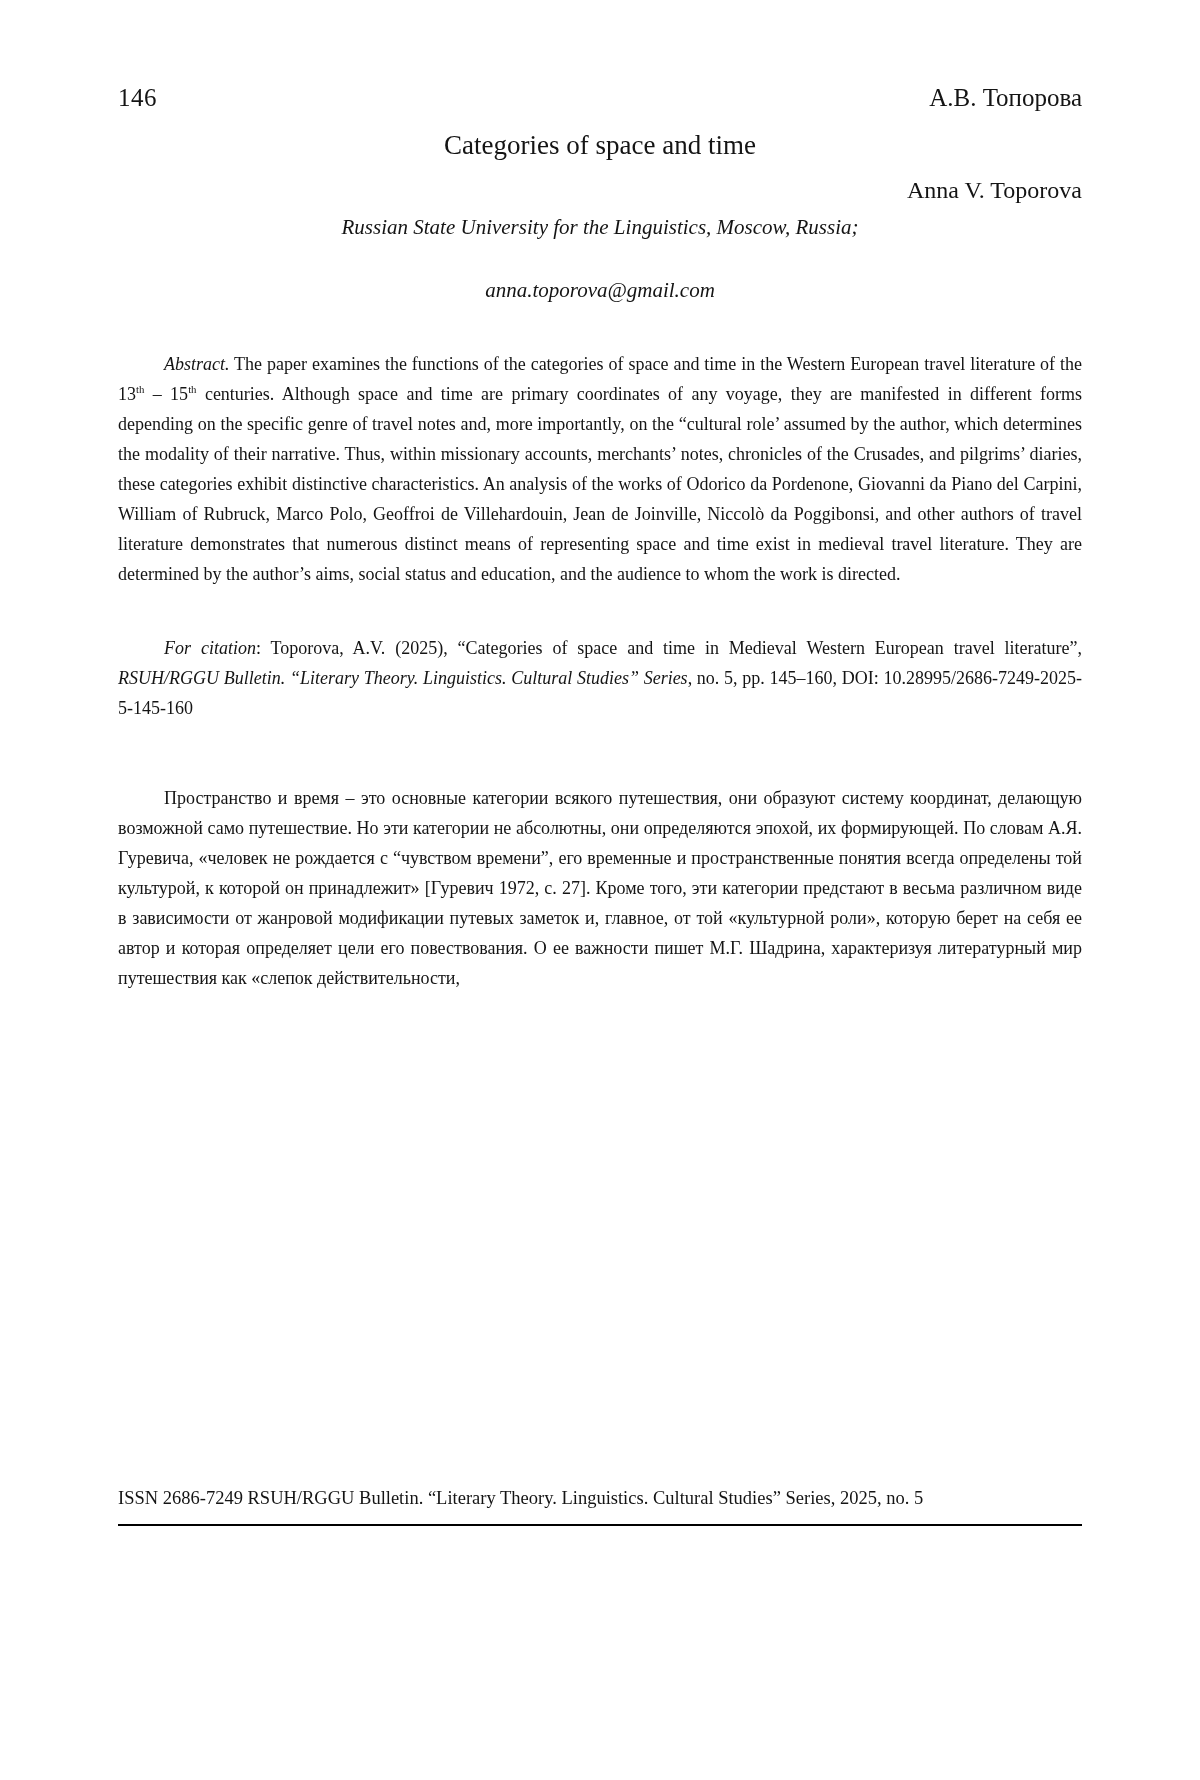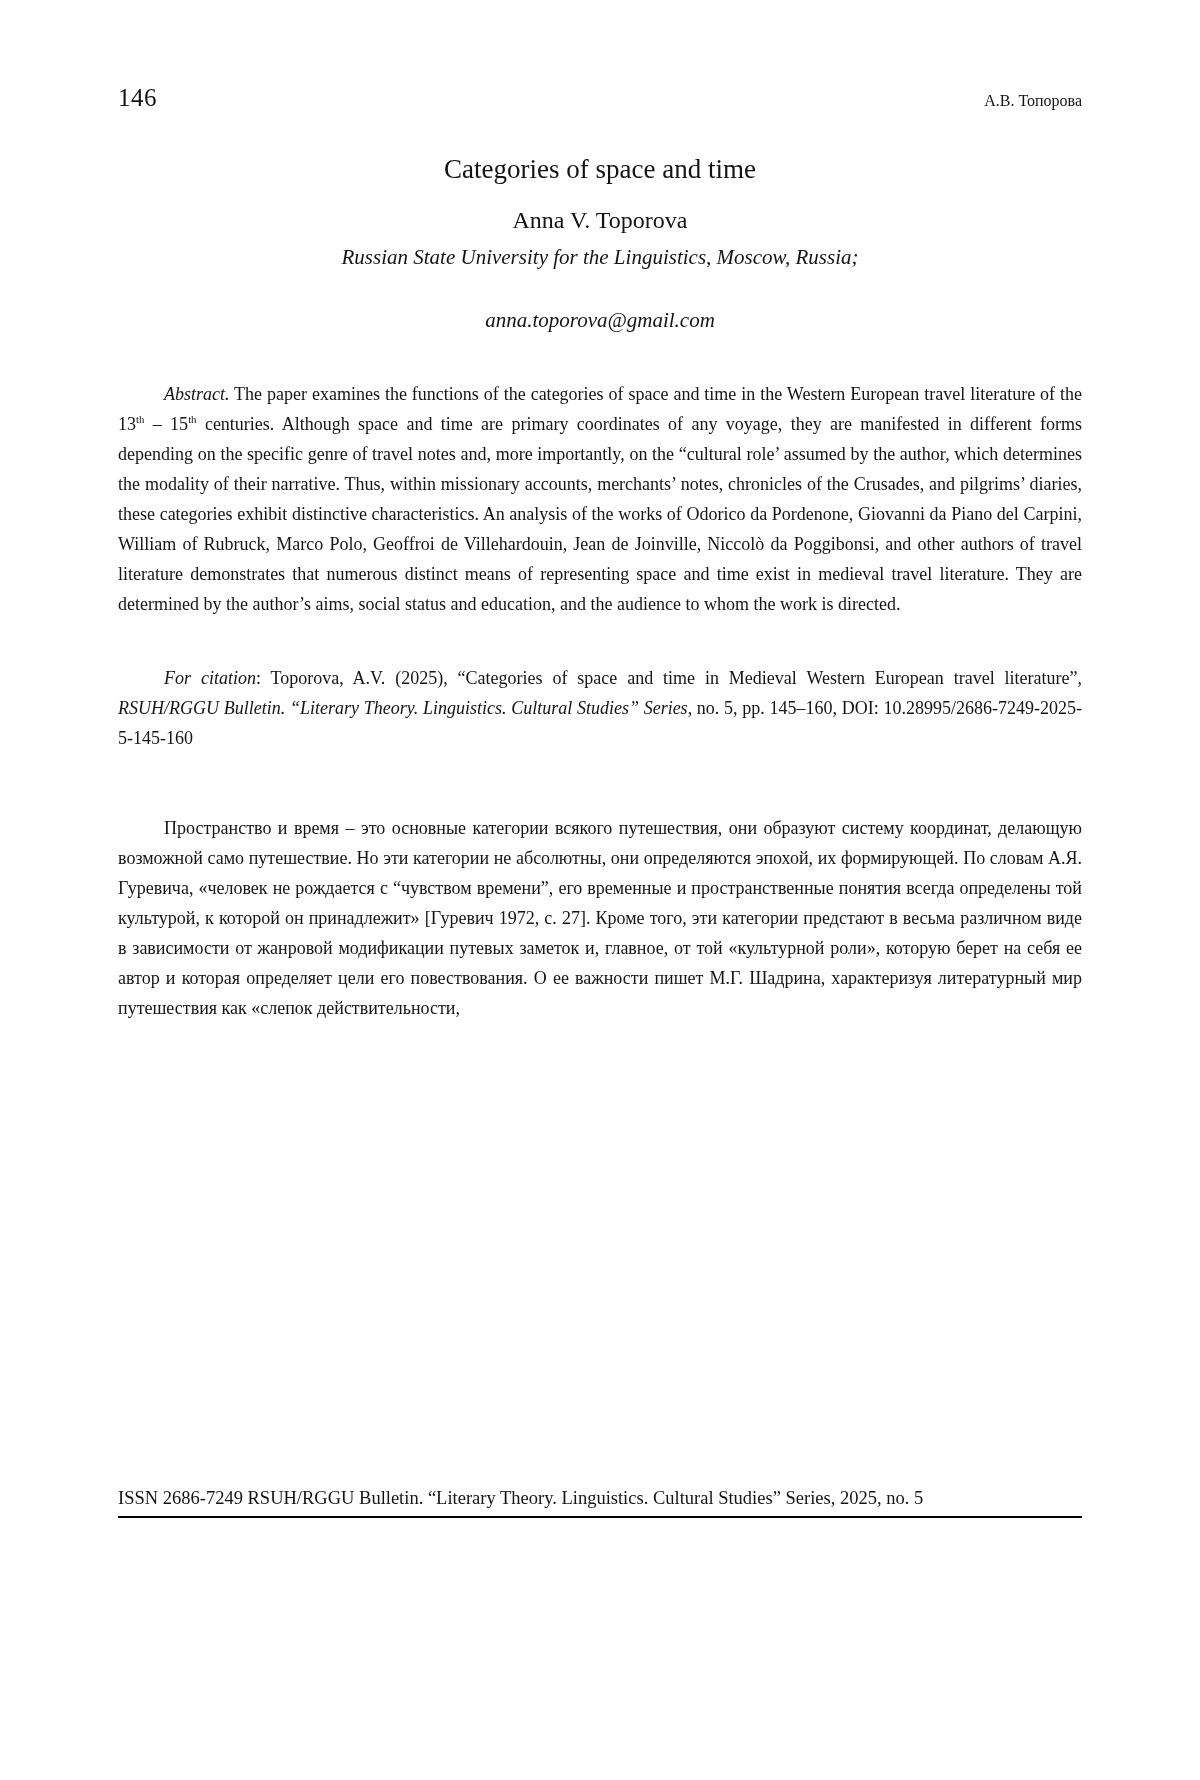--- a/index.html
+++ b/index.html
@@ -16,31 +16,31 @@
   }
   .content {
     padding: 84px 118px 0 118px;
   }
   .running-head {
     display: flex;
     justify-content: space-between;
     align-items: baseline;
   }
   .page-number { font-size: 25px; letter-spacing: 0.5px; }
-  .running-author { font-size: 16px; }
+  .running-author { font-size: 25px; }
   .article-title {
-    margin: 40px 0 0 0;
+    margin: 16px 0 0 0;
     text-align: center;
     font-size: 27px;
     font-weight: normal;
     line-height: 1.3;
   }
   .author-name {
-    margin-top: 20px;
-    text-align: center;
+    margin-top: 14px;
+    text-align: right;
     font-size: 24px;
   }
   .affiliation {
     margin-top: 8px;
     text-align: center;
     font-style: italic;
     font-size: 21px;
     line-height: 1.5;
   }
   .para {
@@ -56,21 +56,21 @@
   .body-block { margin-top: 60px; }
   .ital { font-style: italic; }
   sup { font-size: 0.6em; line-height: 0; vertical-align: super; }
   .footer {
     position: absolute;
     left: 118px;
     right: 118px;
     top: 1486px;
     font-size: 18.5px;
     line-height: 1.3;
-    padding-bottom: 6px;
+    padding-bottom: 14px;
     border-bottom: 2px solid #000000;
     text-align: left;
     white-space: nowrap;
   }
 </style>
 </head>
 <body>
 
 <div class="page">
   <div class="content">

